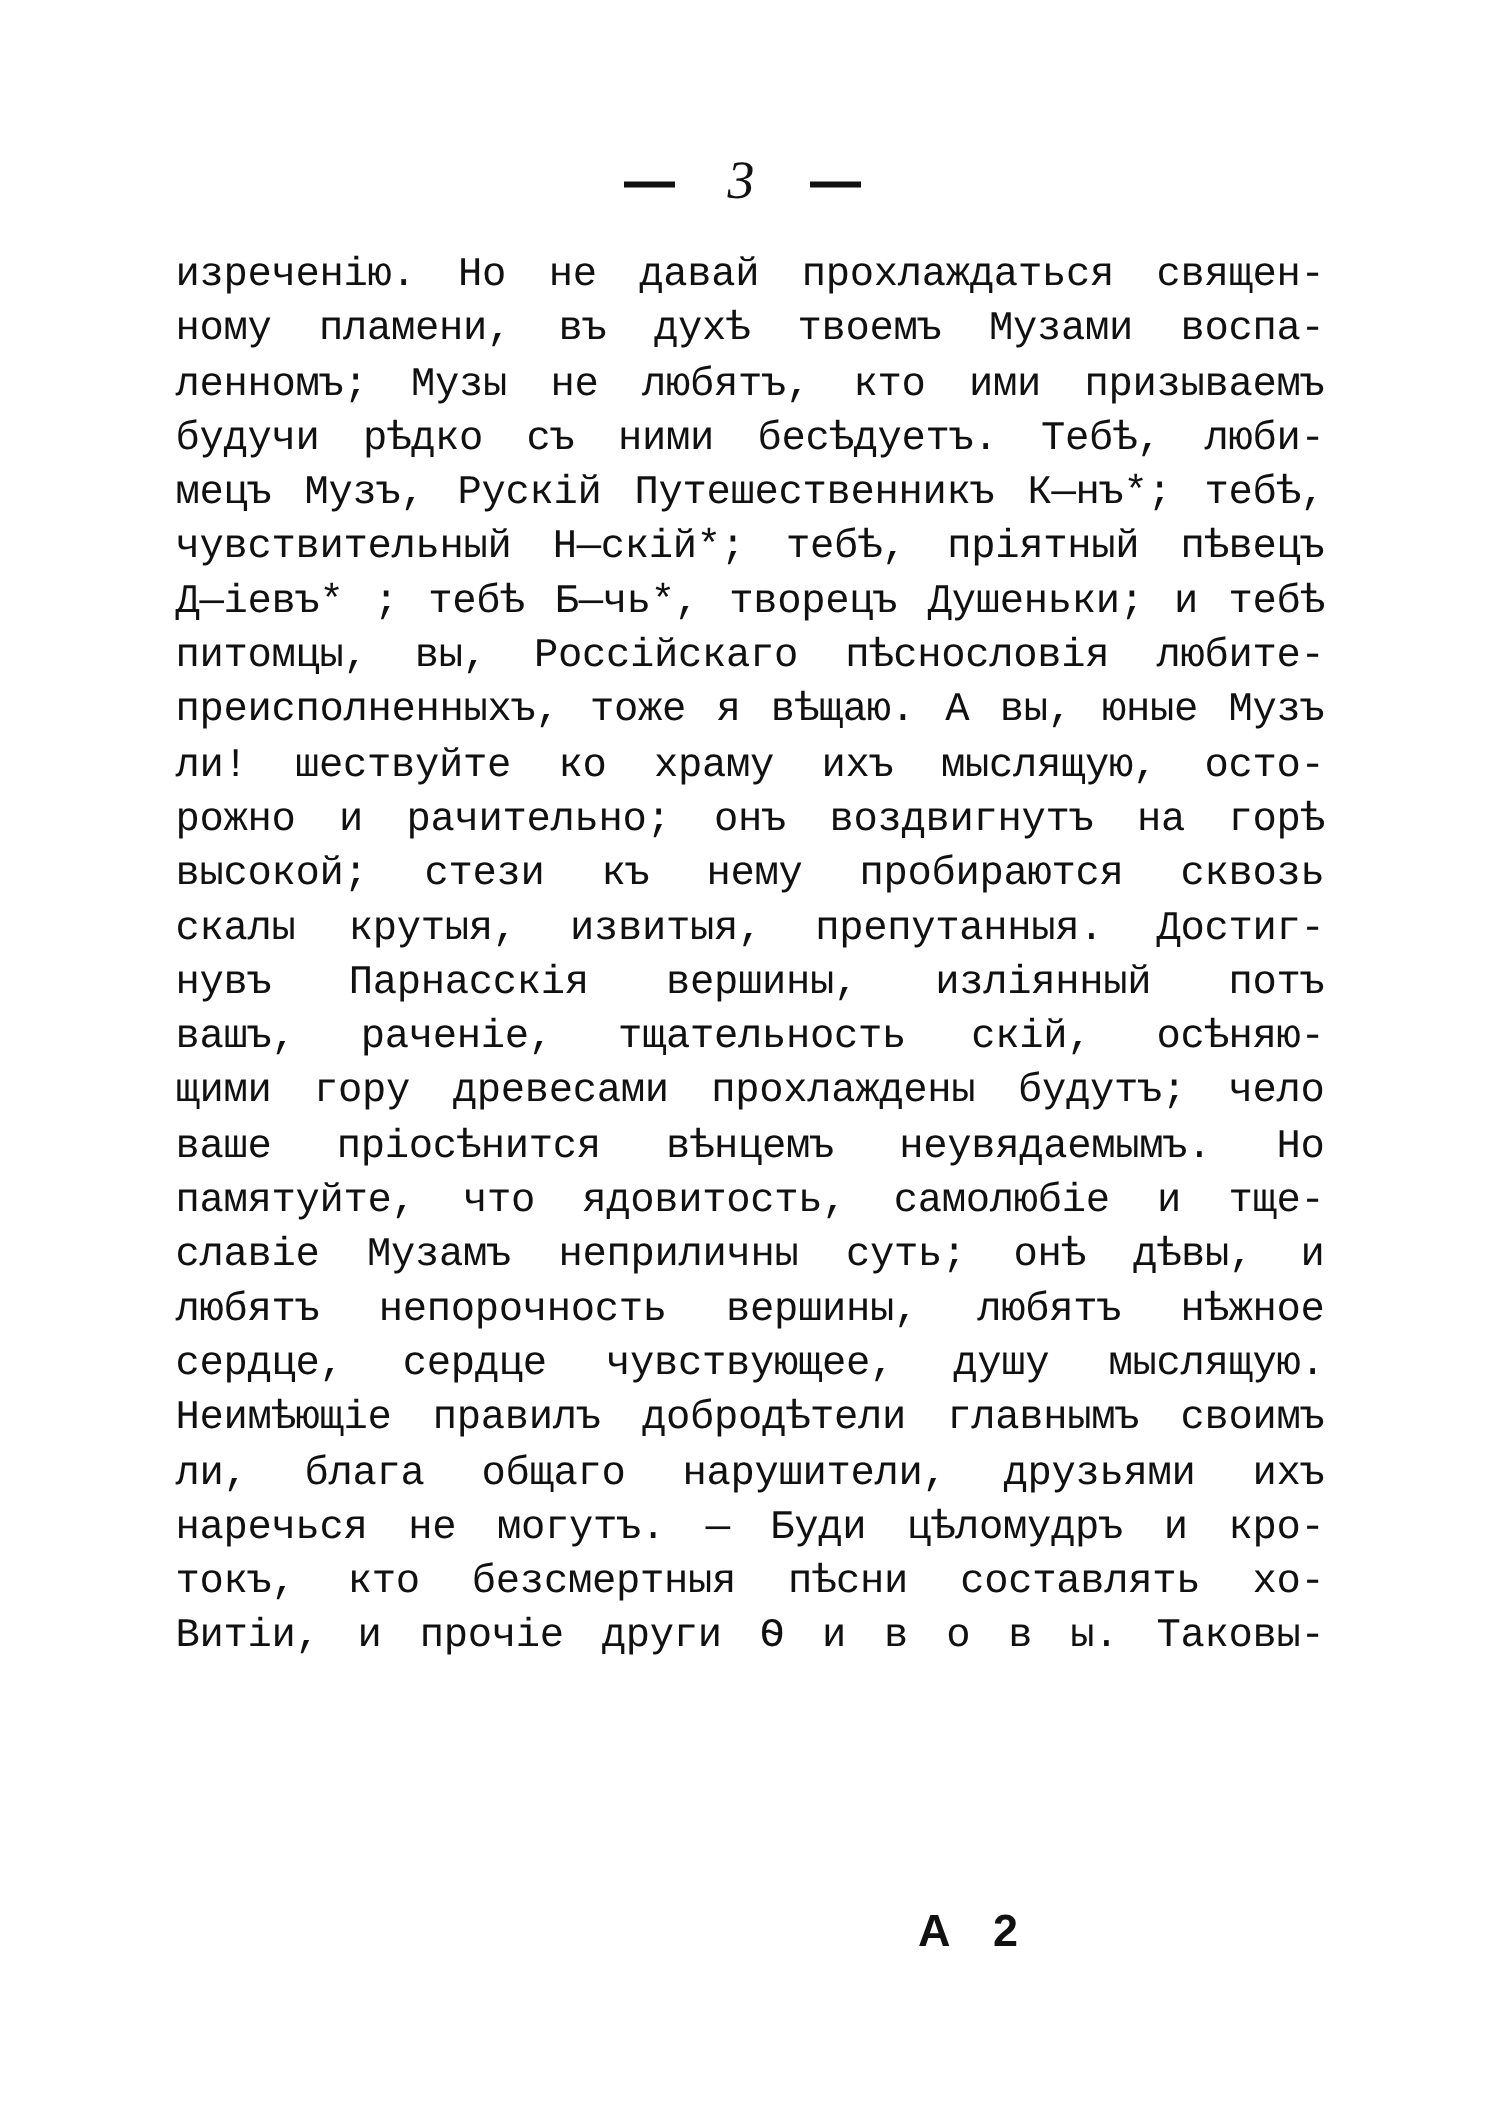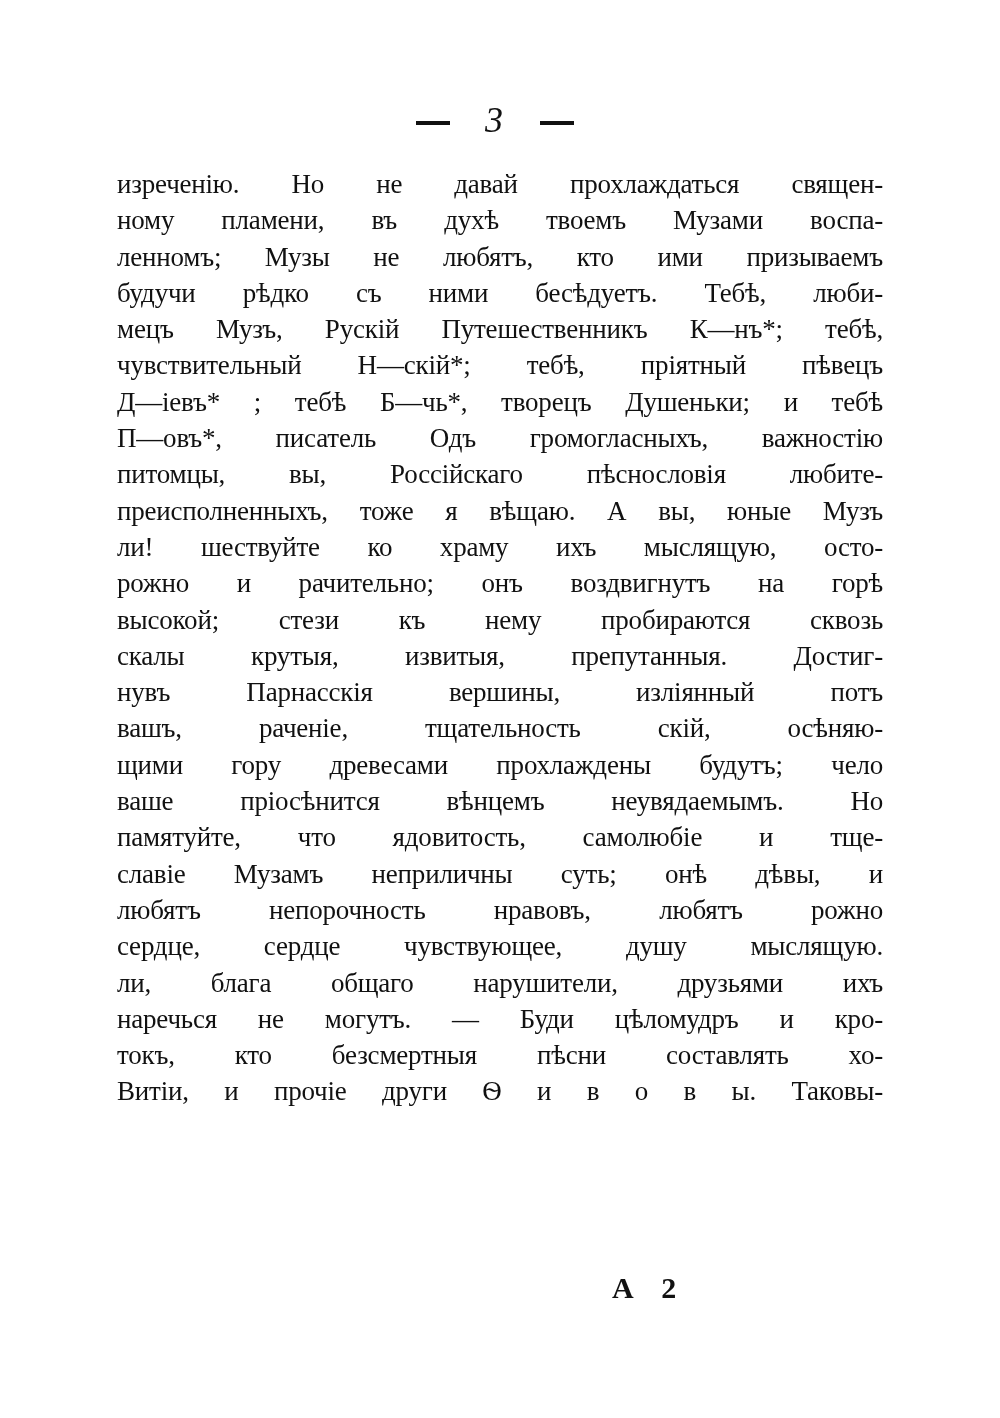--- a/index.html
+++ b/index.html
@@ -50,34 +50,34 @@
       top: 166px;
       width: 766px;
     }
     .line {
       height: 36.3px;
       line-height: 36.3px;
       font-size: 27px;
       white-space: nowrap;
       text-align: justify;
       text-align-last: justify;
-      font-family: Liberation Serif, serif;
+      font-family: Liberation Mono, monospace;
       letter-spacing: -0.2px;
     }
     .line.last {
       text-align-last: justify;
     }
     .signature {
       position: absolute;
       left: 612px;
       top: 1268px;
       font-size: 30px;
       line-height: 40px;
       font-weight: bold;
-      font-family: Liberation Serif, serif;
+      font-family: Liberation Sans, sans-serif;
       word-spacing: 20px;
       text-align: right;
     }
   </style>
 </head>
 <body>
 
 <div class="page">
 
   <div class="header">
@@ -87,35 +87,35 @@
   </div>
 
   <div class="body-text">
     <div class="line">изреченію. Но не давай прохлаждаться священ-</div>
     <div class="line">ному пламени,  въ духѣ твоемъ Музами воспа-</div>
     <div class="line">ленномъ; Музы не любятъ, кто ими призываемъ</div>
     <div class="line">будучи рѣдко съ ними бесѣдуетъ.  Тебѣ, люби-</div>
     <div class="line">мецъ Музъ, Рускій Путешественникъ К—нъ*; тебѣ,</div>
     <div class="line">чувствительный Н—скій*; тебѣ, пріятный пѣвецъ</div>
     <div class="line">Д—іевъ* ; тебѣ  Б—чь*, творецъ Душеньки; и тебѣ</div>
-    <div class="line">П—овъ*, писатель Одъ громогласныхъ, важностію</div>
     <div class="line">питомцы, вы,  Россійскаго  пѣснословія  любите-</div>
     <div class="line">преисполненныхъ, тоже я вѣщаю. А вы, юные Музъ</div>
     <div class="line">ли! шествуйте  ко храму  ихъ мыслящую, осто-</div>
     <div class="line">рожно и рачительно; онъ воздвигнутъ  на горѣ</div>
     <div class="line">высокой;  стези  къ нему  пробираются  сквозь</div>
     <div class="line">скалы крутыя, извитыя, препутанныя. Достиг-</div>
     <div class="line">нувъ  Парнасскія  вершины,  изліянный  потъ</div>
     <div class="line">вашъ, раченіе,  тщательность скій, осѣняю-</div>
     <div class="line">щими гору древесами прохлаждены будутъ; чело</div>
     <div class="line">ваше  пріосѣнится  вѣнцемъ  неувядаемымъ.  Но</div>
     <div class="line">памятуйте, что ядовитость, самолюбіе и тще-</div>
     <div class="line">славіе Музамъ  неприличны  суть; онѣ дѣвы, и</div>
-    <div class="line">любятъ непорочность нравовъ,  любятъ рожно</div>
+    <div class="line">любятъ непорочность вершины,  любятъ нѣжное</div>
     <div class="line">сердце,  сердце чувствующее, душу мыслящую.</div>
+    <div class="line">Неимѣющіе правилъ добродѣтели главнымъ своимъ</div>
     <div class="line">ли,  блага  общаго нарушители, друзьями ихъ</div>
     <div class="line">наречься  не могутъ. — Буди цѣломудръ  и кро-</div>
     <div class="line">токъ, кто безсмертныя пѣсни составлять хо-</div>
     <div class="line last">Витіи,  и  прочіе   други  Ѳ и в о в ы.  Таковы-</div>
   </div>
 
   <div class="signature">А 2</div>
 
 </div>
 

